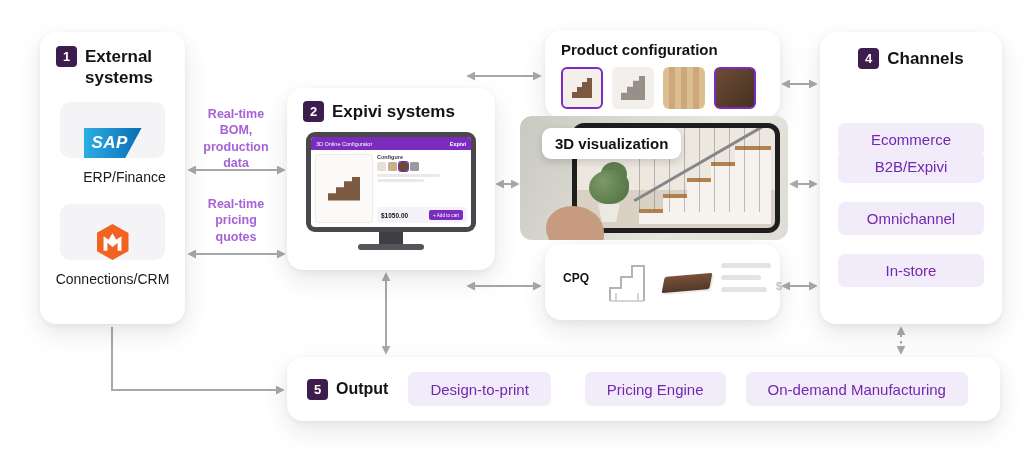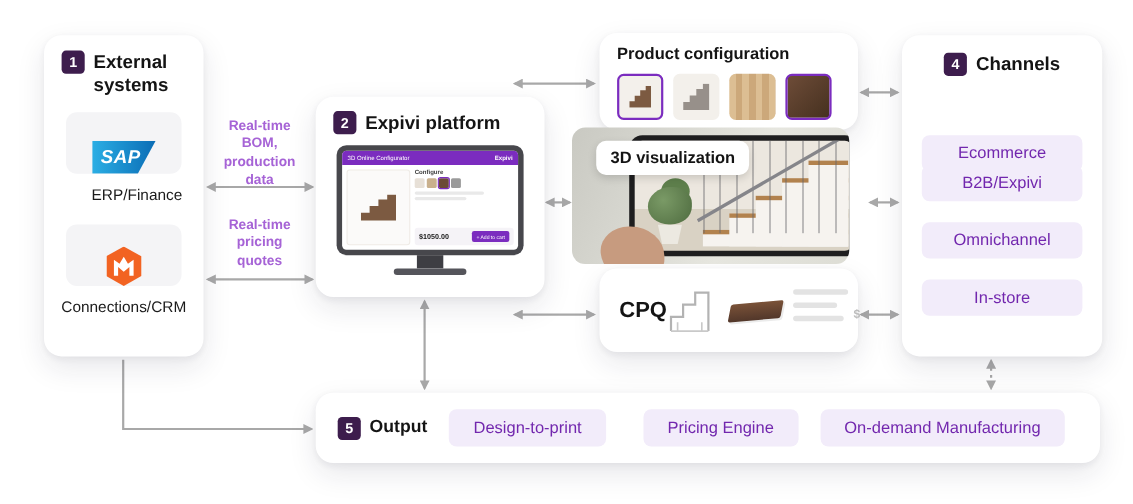--- a/index.html
+++ b/index.html
@@ -74,22 +74,22 @@
   .pc-thumbs{position:absolute;left:16px;top:37px;display:flex;gap:9px;}
   .pc-thumb{width:42px;height:42px;border-radius:6px;background:#F3F0EB;position:relative;box-sizing:border-box;}
   .pc-thumb.sel{border:2px solid var(--accent,#7B2CBF);}
   .stair-glyph{position:absolute;inset:9px;
                clip-path:polygon(0 100%,0 70%,25% 70%,25% 45%,50% 45%,50% 20%,75% 20%,75% 0,100% 0,100% 100%);}
   .g-brown{background:#7C5A41;} .g-gray{background:#97908A;}
   .wood-light{background:repeating-linear-gradient(90deg,#DCBE93 0 6px,#CCA87A 6px 12px);}
   .wood-dark{background:linear-gradient(135deg,#6E4C38,#45301F);}
 
   
-  .viz{position:absolute;left:520px;top:116px;width:212px;height:124px;border-radius:12px;overflow:hidden;z-index:2;
-       background:linear-gradient(115deg,#C9C9C2,#E6E6DF 60%,#DDDDD5);padding-left:40px;}
+  .viz{position:absolute;left:520px;top:116px;width:268px;height:124px;border-radius:12px;overflow:hidden;z-index:2;
+       background:linear-gradient(115deg,#C9C9C2,#E6E6DF 60%,#DDDDD5);}
   .viz-pill{position:absolute;left:22px;top:12px;z-index:6;background:#fff;border-radius:9px;padding:7px 13px;
             font-size:15px;font-weight:700;box-shadow:0 3px 8px rgba(0,0,0,.15);}
   .phone{position:absolute;left:52px;top:7px;width:208px;height:110px;background:#1E1E1F;border-radius:12px;
          padding:5px;box-sizing:border-box;z-index:4;}
   .phone-screen{position:relative;height:100%;border-radius:7px;overflow:hidden;
                 background:linear-gradient(#ECE7DF 0 62%,#D9D2C4 62% 100%);}
   .stairs{position:absolute;right:4px;bottom:4px;width:132px;height:84px;}
   .step{position:absolute;bottom:0;right:0;background:#F6F3EF;border-top:4px solid #B2824E;box-sizing:border-box;}
   .s1{left:0;height:15px;} .s2{left:24px;height:30px;} .s3{left:48px;height:46px;}
   .s4{left:72px;height:62px;} .s5{left:96px;height:78px;}
@@ -101,21 +101,21 @@
   .leaves{position:absolute;left:0;top:4px;width:40px;height:34px;border-radius:55% 45% 50% 50%;
           background:radial-gradient(circle at 35% 35%,#7A9A66,#4E6B3F);}
   .leaves2{position:absolute;left:12px;top:-4px;width:26px;height:24px;background:#5E7F4C;border-radius:50%;}
   .pot{position:absolute;left:9px;bottom:0;width:22px;height:18px;background:#ECE9E1;
        clip-path:polygon(0 0,100% 0,82% 100%,18% 100%);}
   .hand{position:absolute;left:26px;bottom:-16px;width:58px;height:50px;background:#C79B7F;
         border-radius:45% 55% 42% 58%;z-index:5;}
 
   
   .cpq{left:545px;top:244px;width:235px;height:76px;}
-  .cpq-title{position:absolute;left:18px;top:27px;font-size:20px;font-weight:700;}
+  .cpq-title{position:absolute;left:18px;top:27px;font-size:12px;font-weight:700;}
   .cpq-stair-svg{position:absolute;left:58px;top:13px;}
   .plank{position:absolute;left:118px;top:31px;width:48px;height:16px;border-radius:2px;
          background:linear-gradient(180deg,#7A5238,#52372A);transform:rotate(-5deg) skewX(-16deg);
          box-shadow:2px 2px 0 rgba(0,0,0,.08);}
   .qlines{position:absolute;left:176px;top:19px;width:50px;}
   .qbar{height:5px;border-radius:2.5px;background:#E3E3E3;margin-bottom:7px;}
   .q1{width:50px;} .q2{width:40px;} .q3{width:46px;}
   .qcur{position:absolute;left:231px;top:36px;font-size:11px;color:#BDBDBD;font-weight:600;}
 
   
@@ -177,21 +177,21 @@
     </div>
     <div class="sys-label l2">Connections/CRM</div>
   </section>
 
   <div class="flow-label fl-bottom">Real-time pricing quotes</div>
   <div class="flow-label fl-top">Real-time BOM, production data</div>
 
   <section class="card platform">
     <div class="hdr">
       <span class="badge">2</span>
-      <span class="hdr-text">Expivi platform</span>
+      <span class="hdr-text">Expivi systems</span>
     </div>
     <div class="monitor">
       <div class="monitor-screen">
         <div class="monitor-inner">
           <div class="m-topbar">
             <span>3D Online Configurator</span>
             <span class="m-brand">Expivi</span>
           </div>
           <div class="m-body">
             <div class="m-left">

